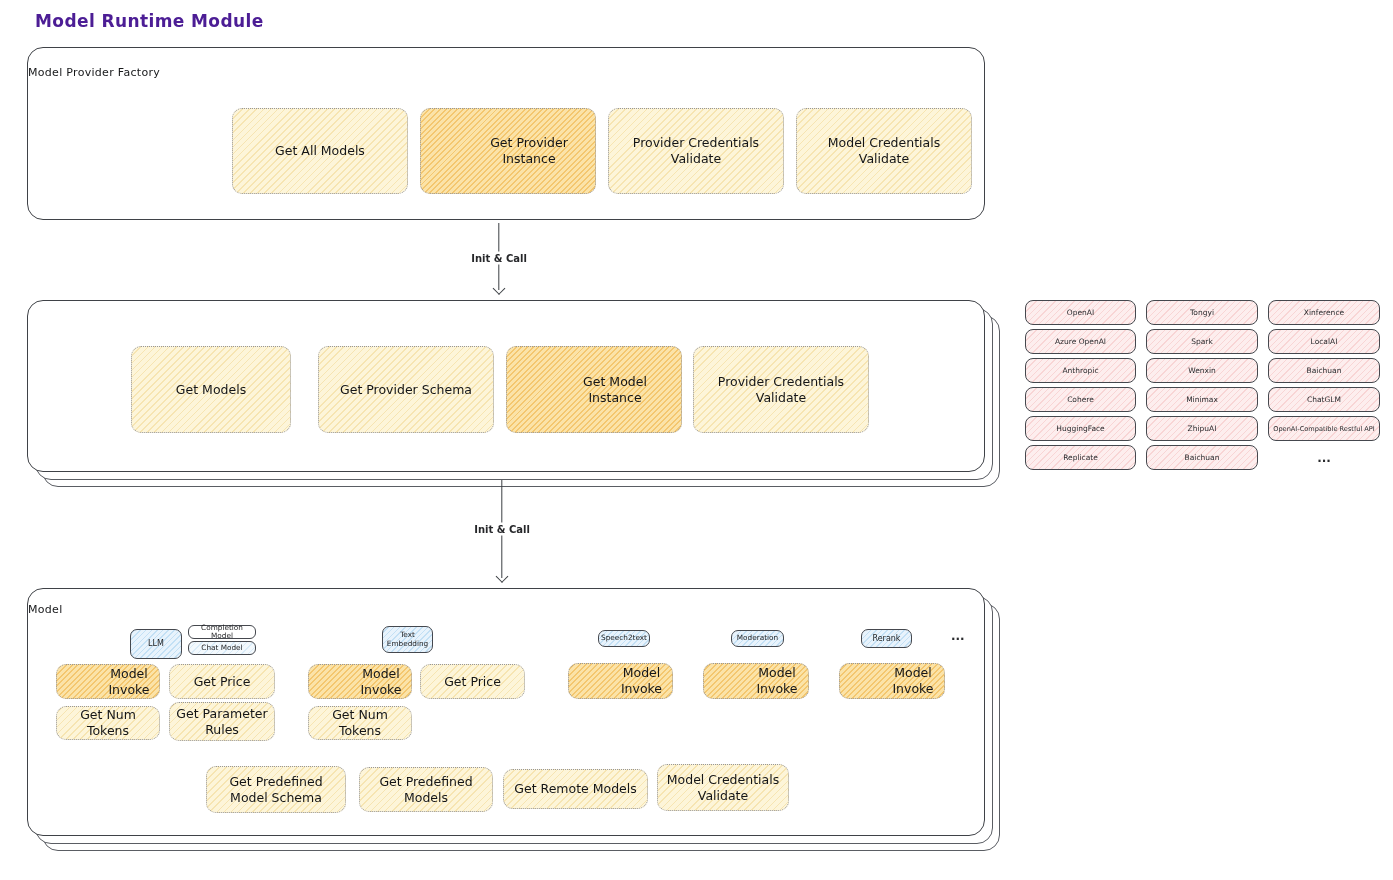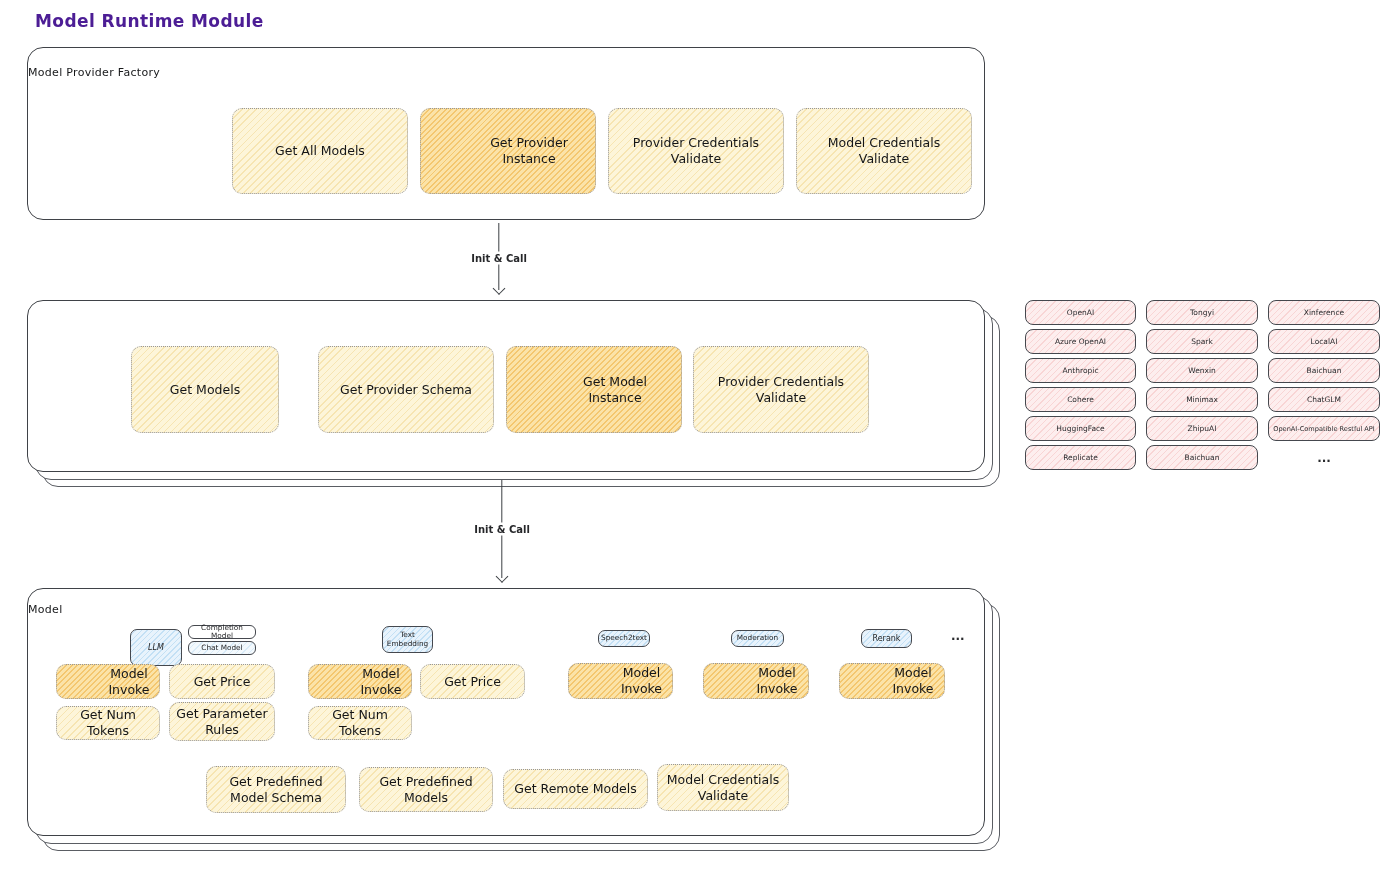--- a/index.html
+++ b/index.html
@@ -117,21 +117,21 @@
 <div class="arrow" style="left:461px; top:223px; width:76px; height:72px;">
   <div class="arrow-line"></div>
   <div class="arrow-head"></div>
   <span class="arrow-label">Init &amp; Call</span>
 </div>
 
 <div class="stack-wrap" style="left:27px; top:300px; width:958px; height:172px;">
   <div class="ghost" style="transform:translate(15px,15px);"></div>
   <div class="ghost" style="transform:translate(8px,8px);"></div>
   <div class="card">
-    <div class="node" style="left:103px; top:45px; width:148px; height:87px;">Get Models</div>
+    <div class="node" style="left:103px; top:45px; width:160px; height:87px;">Get Models</div>
     <div class="node" style="left:290px; top:45px; width:176px; height:87px;">Get Provider Schema</div>
     <div class="node hl" style="left:478px; top:45px; width:176px; height:87px;">Get Model Instance</div>
     <div class="node" style="left:665px; top:45px; width:176px; height:87px;">Provider Credentials Validate</div>
   </div>
 </div>
 
 <div class="chips">
   <div class="chip">OpenAI</div>
   <div class="chip">Tongyi</div>
   <div class="chip">Xinference</div>
@@ -157,21 +157,21 @@
   <div class="arrow-head"></div>
   <span class="arrow-label">Init &amp; Call</span>
 </div>
 
 <div class="stack-wrap" style="left:27px; top:588px; width:958px; height:248px;">
   <div class="ghost" style="transform:translate(15px,15px);"></div>
   <div class="ghost" style="transform:translate(8px,8px);"></div>
   <div class="card">
     <div class="section-title" style="top:14px;">Model</div>
 
-    <div class="tag" style="left:102px; top:40px; width:52px; height:37px;font-style:italic;">LLM</div>
+    <div class="tag" style="left:102px; top:40px; width:52px; height:30px;">LLM</div>
     <div class="tag white" style="left:160px; top:36px; width:68px; height:14px; font-size:7.3px; border-radius:6px;">Completion Model</div>
     <div class="tag faint" style="left:160px; top:52px; width:68px; height:14px; font-size:7.3px; border-radius:6px;">Chat Model</div>
     <div class="tag" style="left:354px; top:37px; width:51px; height:27px; font-size:7.3px; padding:1px 4px;">Text Embedding</div>
     <div class="tag" style="left:570px; top:41px; width:52px; height:17px; font-size:7.3px;">Speech2text</div>
     <div class="tag" style="left:703px; top:41px; width:53px; height:17px; font-size:7.3px;">Moderation</div>
     <div class="tag" style="left:833px; top:40px; width:51px; height:19px;">Rerank</div>
     <div class="more" style="left:923px; top:40px;">...</div>
 
     <div class="node hl" style="left:28px; top:75px; width:104px; height:35px;">Model Invoke</div>
     <div class="node" style="left:141px; top:75px; width:106px; height:35px;">Get Price</div>

